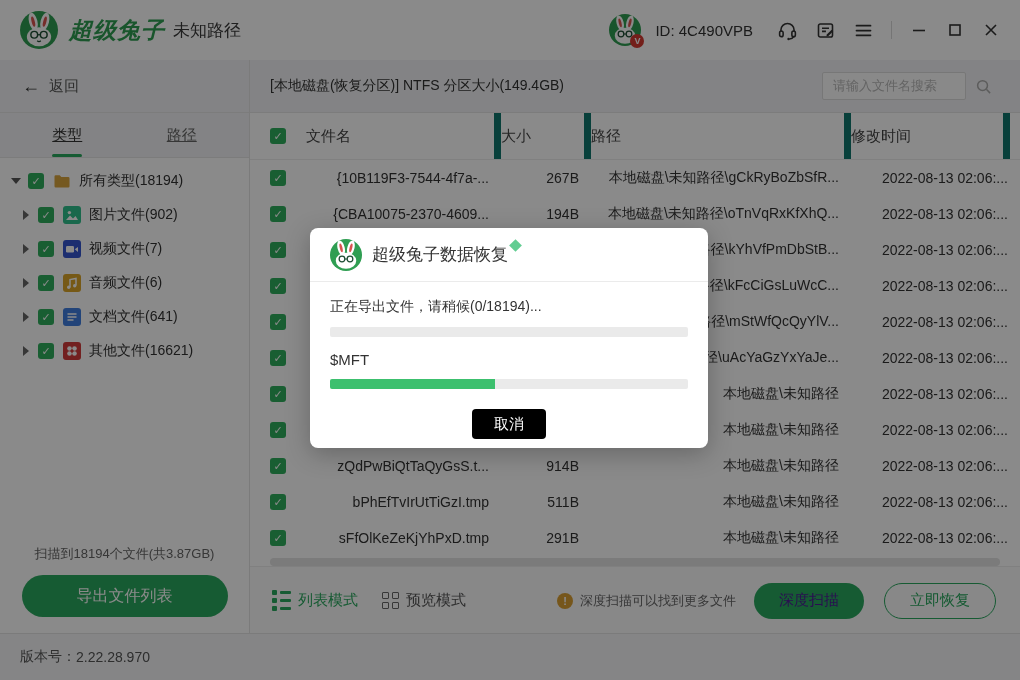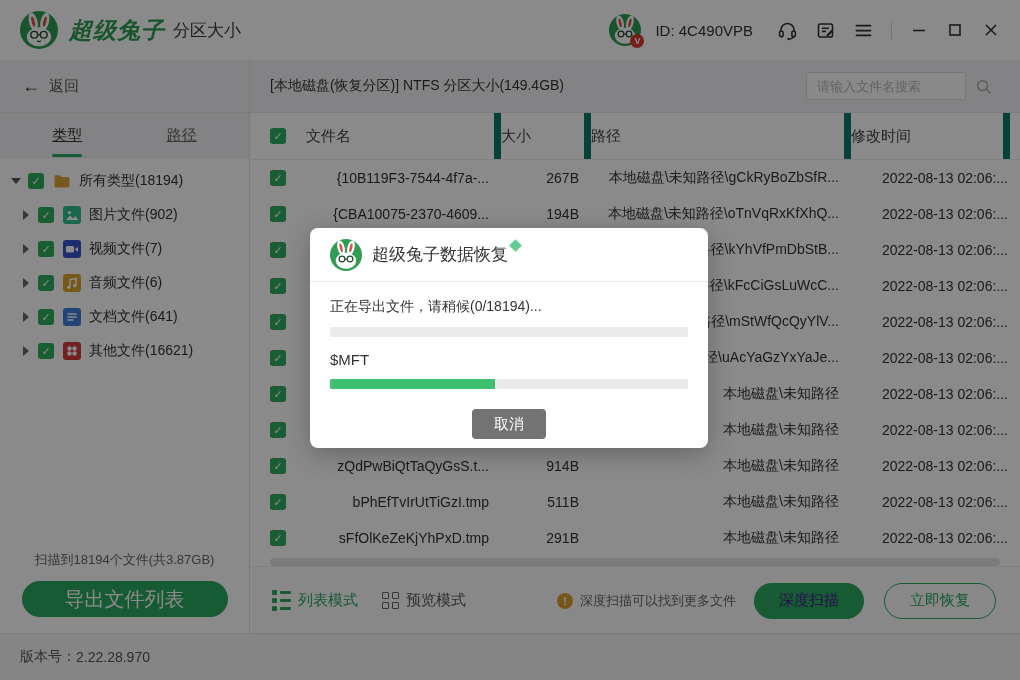--- a/index.html
+++ b/index.html
@@ -41,28 +41,28 @@
   .arrow.expanded::after { content:""; border-left:5px solid transparent; border-right:5px solid transparent; border-top:6px solid #555; }
   .arrow.collapsed::after { content:""; border-top:5px solid transparent; border-bottom:5px solid transparent; border-left:6px solid #666; }
   .cb { width:16px; height:16px; background:#2fae5d; border-radius:3px; position:relative; flex:0 0 auto; cursor:pointer; }
   .cb::after { content:"✓"; position:absolute; left:0; top:0; width:16px; height:16px; color:#fff; font-size:11px; line-height:16px; text-align:center; }
   .ticon { width:18px; height:18px; margin:0 8px 0 9px; display:flex; align-items:center; justify-content:center; flex:0 0 auto; }
   .ticon svg { width:18px; height:18px; }
   .tlabel { font-size:14px; color:#333; white-space:nowrap; }
 
   .sidebar-bottom { flex:0 0 auto; padding:0 0 16px; }
   .scan-summary { text-align:center; font-size:13px; color:#666; margin-bottom:12px; }
-  .export-btn { width:206px; height:36px; margin:0 auto; background:#2aa85e; border-radius:21px; color:#fff; font-size:20px; display:flex; align-items:center; justify-content:center; cursor:pointer;font-family:Liberation Serif, serif; }
+  .export-btn { width:206px; height:42px; margin:0 auto; background:#2aa85e; border-radius:21px; color:#fff; font-size:16px; display:flex; align-items:center; justify-content:center; cursor:pointer;font-family:Liberation Serif, serif; }
 
   
   .main { flex:1 1 auto; display:flex; flex-direction:column; min-width:0; }
   .main-header { height:53px; background:#f2f3f5; border-bottom:1px solid #e6e6e6; display:flex; align-items:center; padding:0 20px; flex:0 0 auto; }
   .partition-title { font-size:14px; color:#333; white-space:nowrap; }
   .search-area { margin-left:auto; display:flex; align-items:center; }
-  .search-input { width:160px; height:28px; border:1px solid #dddddd; background:#fdfdfd; border-radius:2px; font-size:13px; padding:0 10px; color:#333; outline:none; font-family:Liberation Sans, sans-serif; }
+  .search-input { width:144px; height:28px; border:1px solid #dddddd; background:#fdfdfd; border-radius:2px; font-size:13px; padding:0 10px; color:#333; outline:none; font-family:Liberation Mono, monospace; }
   .search-input::placeholder { color:#b8b8b8; }
   .search-icon { width:34px; height:28px; display:flex; align-items:center; justify-content:center; cursor:pointer; }
   .search-icon svg { width:17px; height:17px; }
 
   .grid-row { display:grid; grid-template-columns:36px 195px 90px 260px 1fr; align-items:center; padding-left:20px; }
   .thead { height:47px; border-bottom:1px solid #ededed; flex:0 0 auto; }
   .th { font-size:15px; color:#444; height:100%; display:flex; align-items:center; border-right:7px solid #0f766e; padding-right:6px; }
   .th:last-child { margin-right:10px; }
   .rows { flex:0 0 auto; }
   .table-row { height:36px; cursor:pointer;text-align:right; }
@@ -95,21 +95,21 @@
   .modal { position:absolute; left:310px; top:228px; width:398px; height:220px; background:#fff; border-radius:8px; z-index:11; box-shadow:0 6px 24px rgba(0,0,0,0.25); display:flex; flex-direction:column; }
   .modal-header { height:54px; border-bottom:1px solid #ebebeb; display:flex; align-items:center; padding:0 20px; flex:0 0 auto; }
   .modal-logo { width:32px; height:32px; }
   .modal-title { font-size:17px; color:#333; margin-left:10px; }
   .modal-diamond { width:9px; height:9px; background:#62cd92; transform:rotate(45deg); margin-left:3px; margin-bottom:18px; }
   .modal-body { padding:16px 20px 0; }
   .status-text { font-size:14px; color:#333; }
   .pbar { height:10px; background:#eaeaea; border-radius:2px; margin-top:11px; overflow:hidden; }
   .pfill { height:100%; background:#3cc06e; width:0; }
   .current-file { font-size:15px; color:#333; margin-top:14px; }
-  .cancel-btn { width:74px; height:30px; background:#737373; border-radius:4px; color:#fff; font-size:15px; display:flex; align-items:center; justify-content:center; margin:20px auto 0; cursor:pointer; }
+  .cancel-btn { width:74px; height:30px; background:#000000; border-radius:4px; color:#fff; font-size:15px; display:flex; align-items:center; justify-content:center; margin:20px auto 0; cursor:pointer; }
 </style>
 </head>
 <body>
 
 <div class="window">
 
   <header class="topbar">
     <span class="brand-logo">
       <svg viewBox="0 0 36 36">
           <circle cx="18" cy="18" r="18" fill="#2f9e52"></circle>
@@ -118,21 +118,21 @@
           <ellipse cx="12.5" cy="10" rx="1.5" ry="5" fill="#d9534f" transform="rotate(-14 12.5 10)"></ellipse>
           <ellipse cx="23.5" cy="10" rx="1.5" ry="5" fill="#d9534f" transform="rotate(14 23.5 10)"></ellipse>
           <ellipse cx="18" cy="24.5" rx="11.5" ry="9" fill="#fff"></ellipse>
           <circle cx="13.5" cy="22.5" r="3.2" fill="none" stroke="#1d4d33" stroke-width="1.4"></circle>
           <circle cx="22.5" cy="22.5" r="3.2" fill="none" stroke="#1d4d33" stroke-width="1.4"></circle>
           <path d="M16.7 22.5h2.6" stroke="#1d4d33" stroke-width="1.2"></path>
           <path d="M16.3 28.2q1.7 1.6 3.4 0" stroke="#1d4d33" stroke-width="1.2" fill="none"></path>
         </svg>
     </span>
     <span class="brand-name">超级兔子</span>
-    <span class="brand-product">分区大小</span>
+    <span class="brand-product">未知路径</span>
 
     <div class="topbar-right">
       <span class="avatar-wrap">
         <svg viewBox="0 0 36 36">
             <circle cx="18" cy="18" r="18" fill="#2f9e52"></circle>
             <ellipse cx="12.5" cy="10" rx="4" ry="8.5" fill="#fff" transform="rotate(-14 12.5 10)"></ellipse>
             <ellipse cx="23.5" cy="10" rx="4" ry="8.5" fill="#fff" transform="rotate(14 23.5 10)"></ellipse>
             <ellipse cx="12.5" cy="10" rx="1.5" ry="5" fill="#d9534f" transform="rotate(-14 12.5 10)"></ellipse>
             <ellipse cx="23.5" cy="10" rx="1.5" ry="5" fill="#d9534f" transform="rotate(14 23.5 10)"></ellipse>
             <ellipse cx="18" cy="24.5" rx="11.5" ry="9" fill="#fff"></ellipse>

